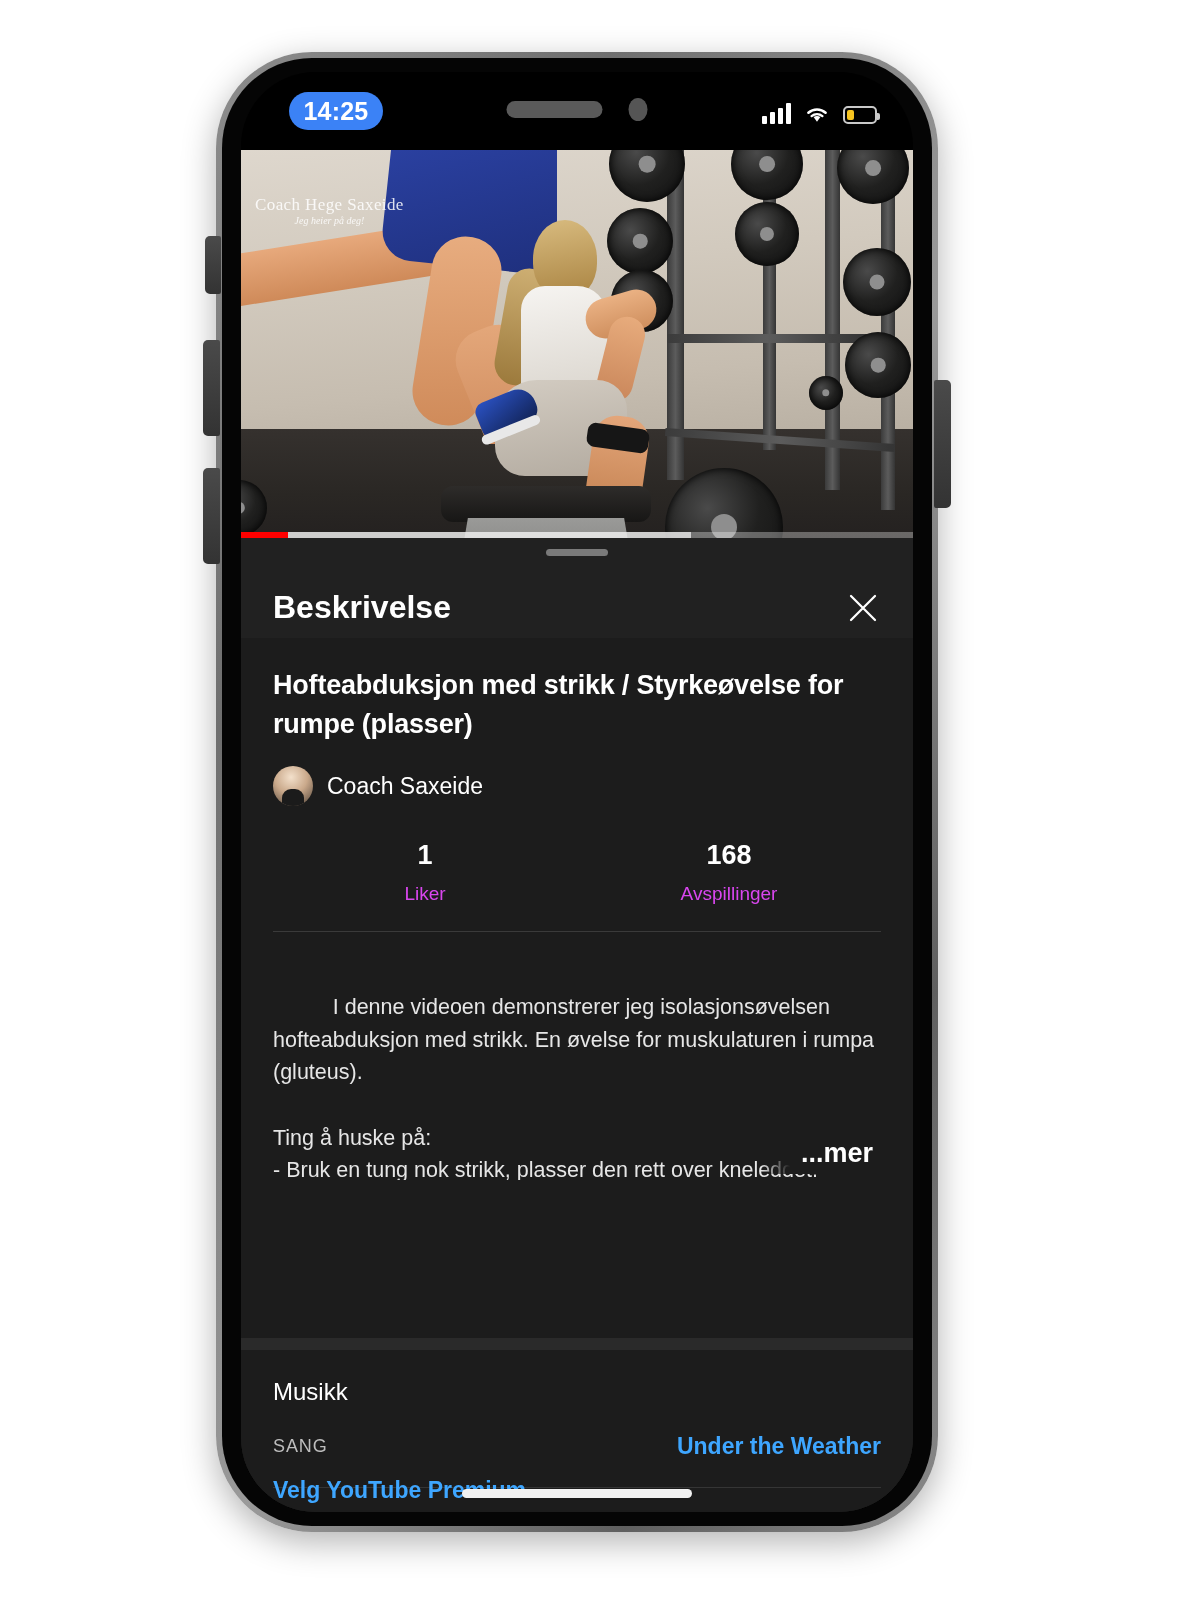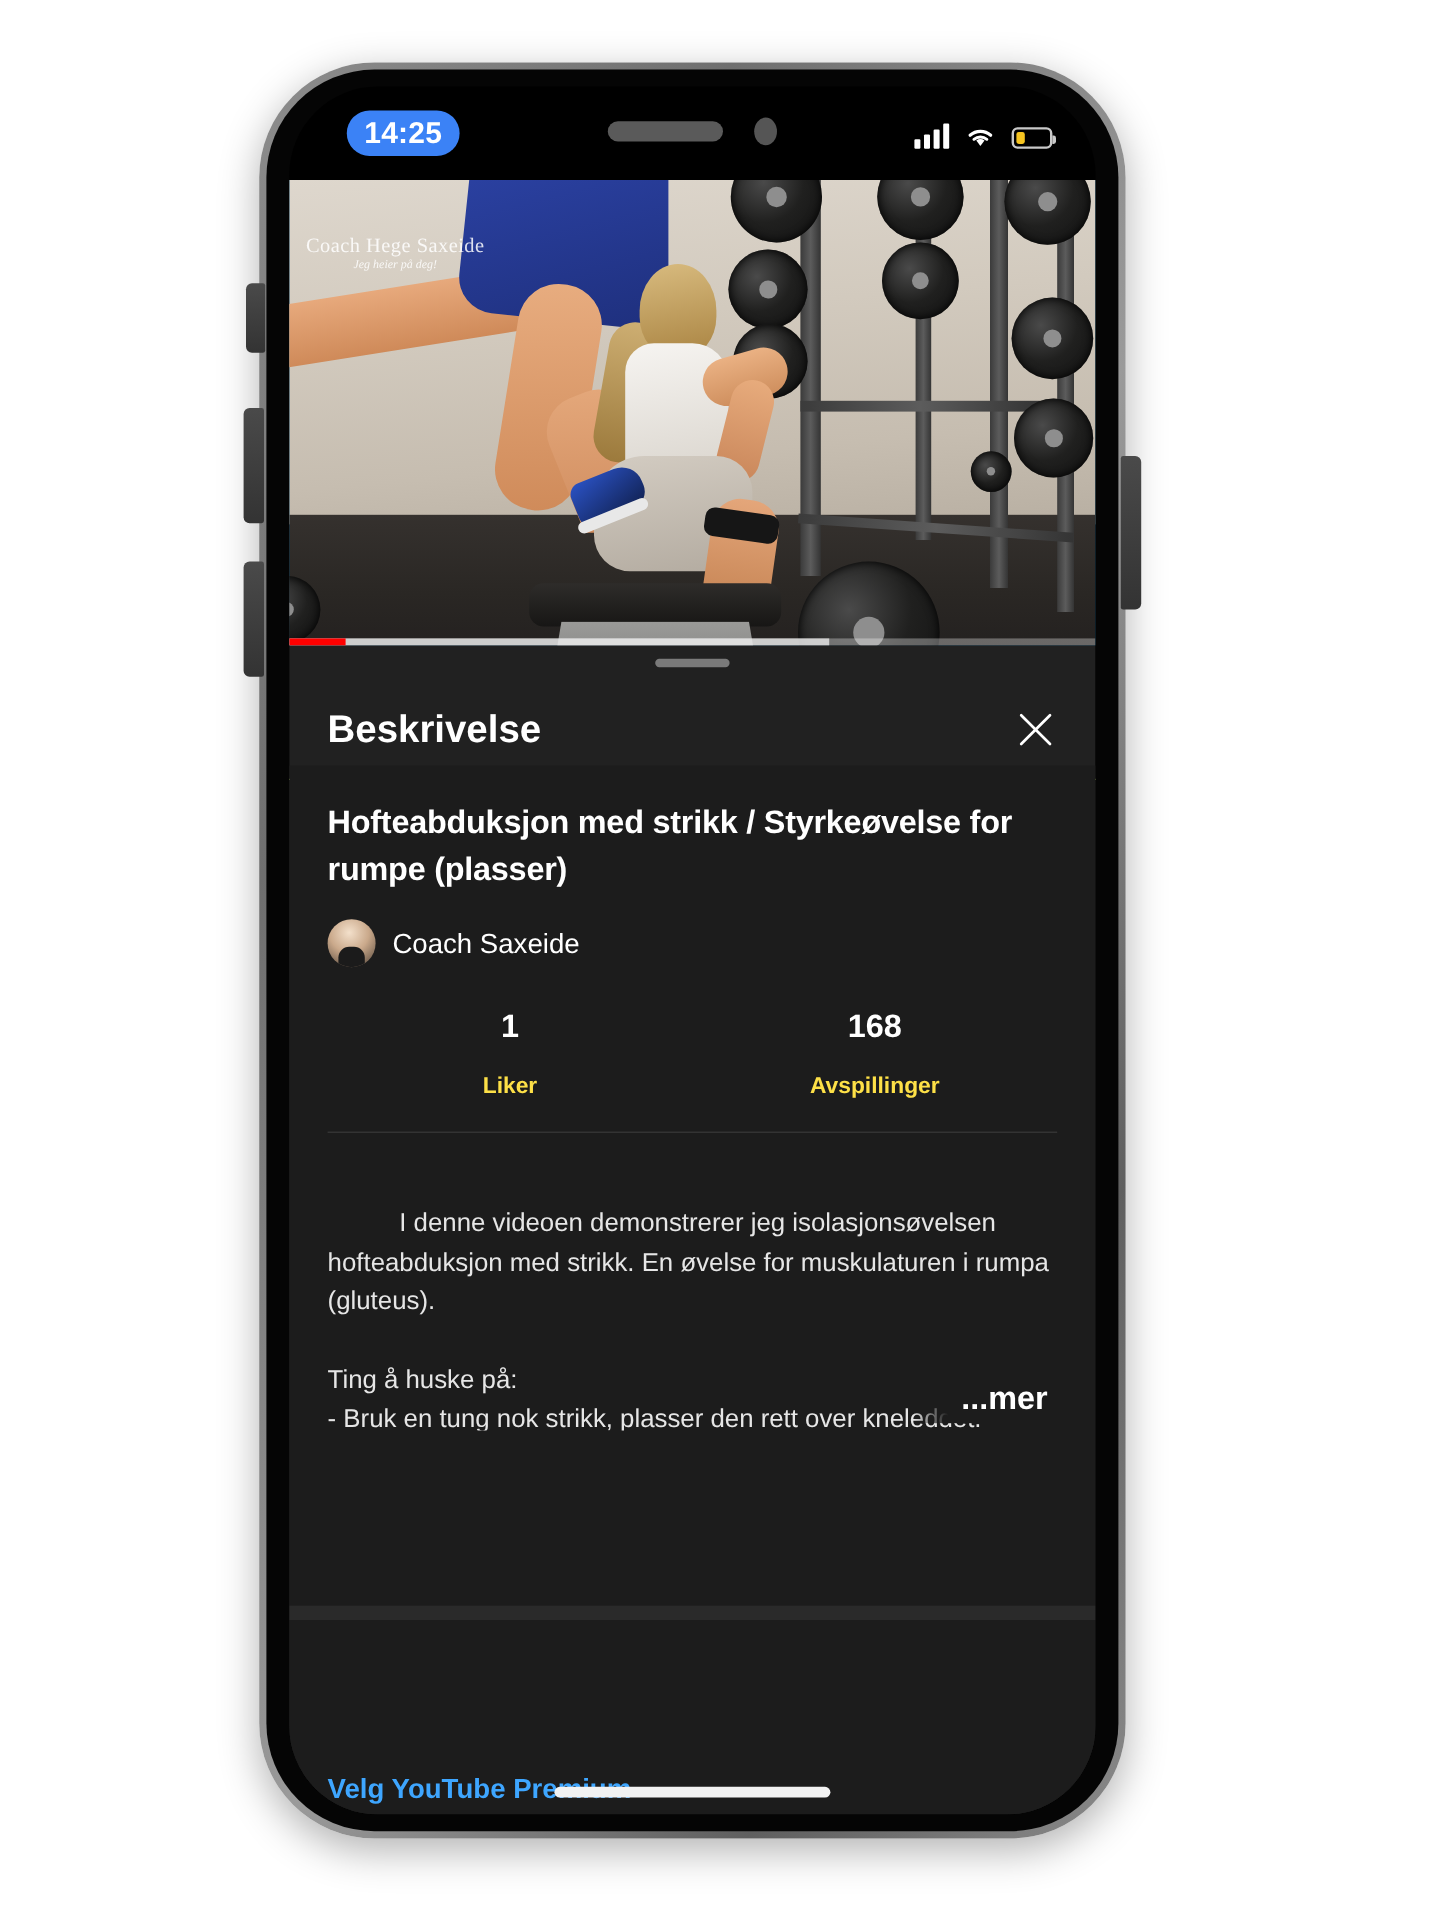--- a/index.html
+++ b/index.html
@@ -288,21 +288,21 @@
     background:#1b1b1b; border-radius: 9px 9px 0 0;
   }
   .ch-name { color:#fff; font-size: 23px; font-weight: 500; }
 
   .stats {
     display:flex; margin-top: 34px; padding-bottom: 26px;
     border-bottom: 1px solid #3a3a3a;
   }
   .stat { flex:1; text-align:center; }
   .stat-value { color:#fff; font-size: 27px; font-weight: 700; }
-  .stat-label { color:#fde047; font-size: 19px; margin-top: 24px; font-weight: bold; }
+  .stat-label { color:#d946ef; font-size: 19px; margin-top: 12px; }
 
   .desc-text {
     position: relative;
     color:#e6e6e6; font-size: 21.5px; line-height: 1.52;
     padding: 26px 32px 0 32px;
     white-space: pre-wrap;
     max-height: 222px;
     overflow: hidden;
   }
   .more-chip {
@@ -478,20 +478,34 @@
           <span>I denne videoen demonstrerer jeg isolasjonsøvelsen hofteabduksjon med strikk. En øvelse for muskulaturen i rumpa (gluteus).
 
 Ting å huske på:
 - Bruk en tung nok strikk, plasser den rett over kneleddet.
 - Sett det ned, plasser beina så brett at strikken strammer</span>
           <span class="more-chip">...mer</span>
         </div>
 
         <div class="section-gap"></div>
 
+        <div class="music-section">
+          <div class="music-heading">Musikk</div>
+
+          <div class="mrow">
+            <div class="mrow-label">SANG</div>
+            <div class="mrow-value">Under the Weather</div>
+          </div>
+
+          <div class="mrow">
+            
+            
+          </div>
+
+        </div>
 
         <div class="premium">Velg YouTube Premium</div>
       </div>
     </div>
 
     <div class="home-indicator"></div>
   </div>
 </div>
 
 </body></html>

